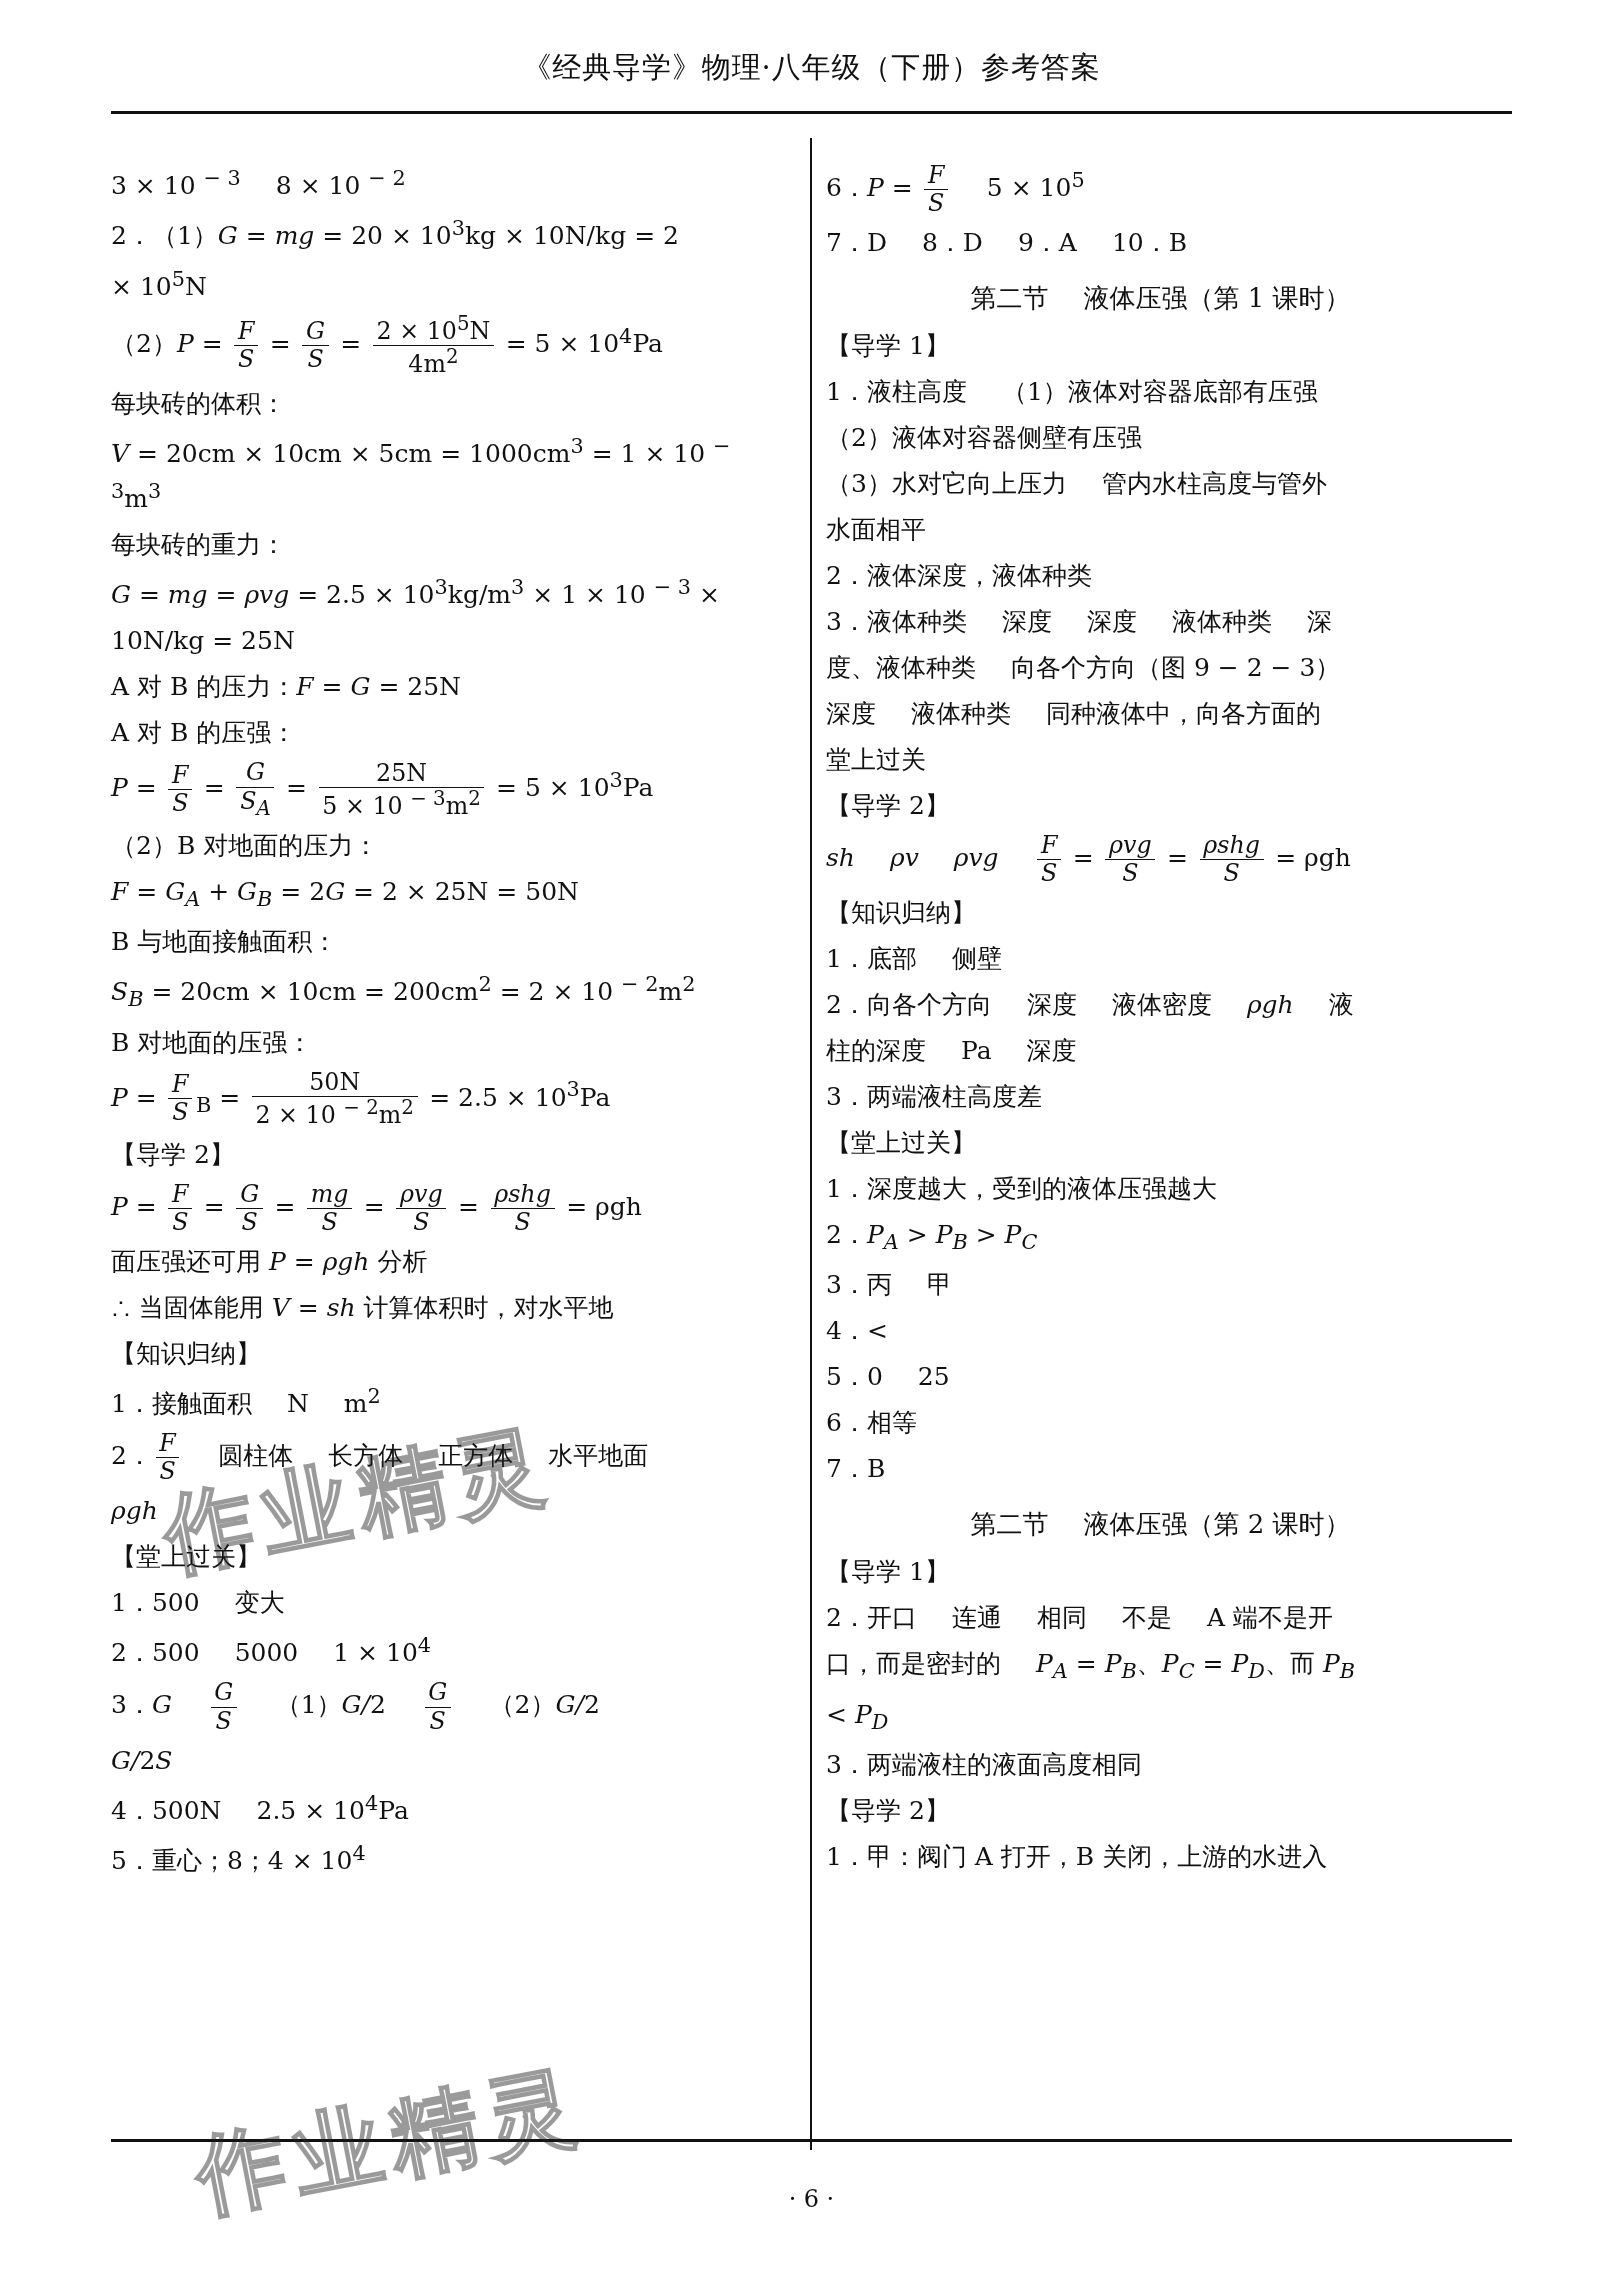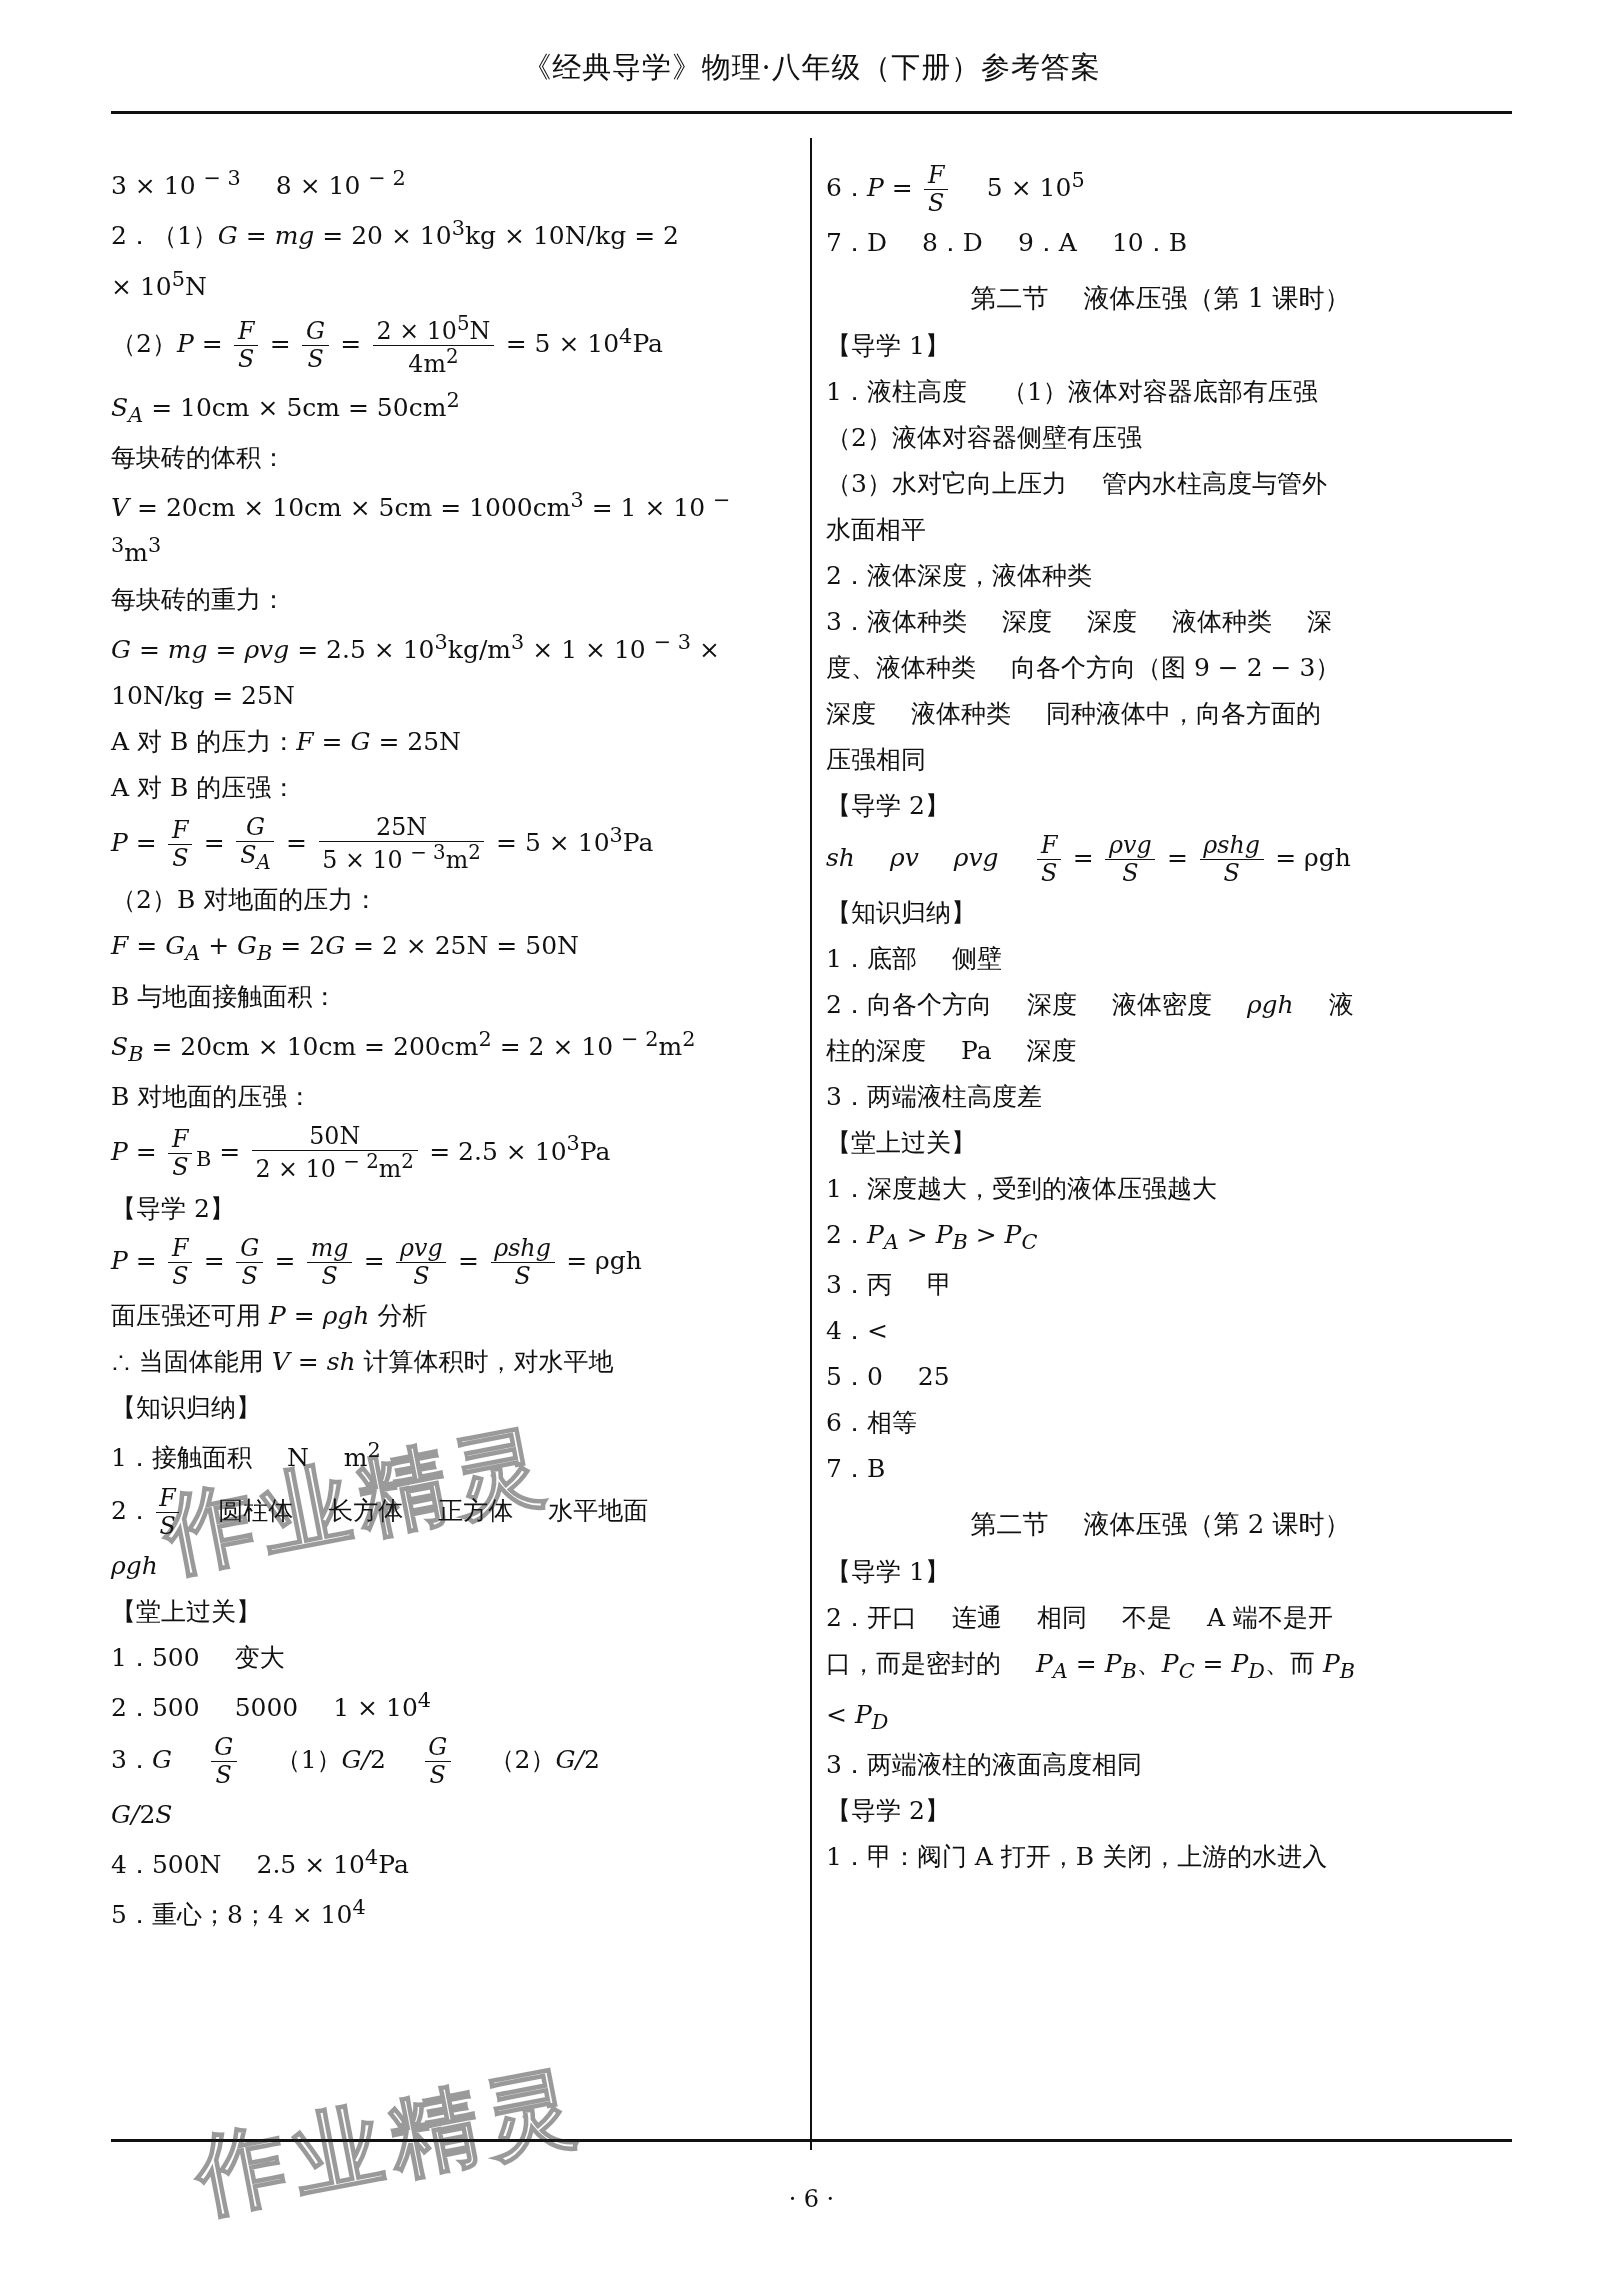--- a/index.html
+++ b/index.html
@@ -105,21 +105,20 @@
   <div class="hrule"></div>
   <div class="hrule bottom"></div>
   <div class="vrule"></div>
 
   <div class="columns">
     <div class="col left" id="col-left">
         <div class="line">3 × 10 <sup>− 3</sup><span class="sp2"></span>8 × 10 <sup>− 2</sup></div>
         <div class="line">2．（1）<i>G</i> = <i>mg</i> = 20 × 10<sup>3</sup>kg × 10N/kg = 2</div>
         <div class="line">× 10<sup>5</sup>N</div>
         <div class="line">（2）<i>P</i> = <span class="frac"><span class="num"><i>F</i></span><span class="den"><i>S</i></span></span> = <span class="frac"><span class="num"><i>G</i></span><span class="den"><i>S</i></span></span> = <span class="frac"><span class="num">2 × 10<sup>5</sup>N</span><span class="den">4m<sup>2</sup></span></span> = 5 × 10<sup>4</sup>Pa</div>
-        <div class="line"><i>S<sub>A</sub></i> = 10cm × 5cm = 50cm<sup>2</sup></div>
         <div class="line">每块砖的体积：</div>
         <div class="line"><i>V</i> = 20cm × 10cm × 5cm = 1000cm<sup>3</sup> = 1 × 10 <sup>− 3</sup>m<sup>3</sup></div>
         <div class="line">每块砖的重力：</div>
         <div class="line"><i>G</i> = <i>mg</i> = <i>ρvg</i> = 2.5 × 10<sup>3</sup>kg/m<sup>3</sup> × 1 × 10 <sup>− 3</sup> ×</div>
         <div class="line">10N/kg = 25N</div>
         <div class="line">A 对 B 的压力：<i>F</i> = <i>G</i> = 25N</div>
         <div class="line">A 对 B 的压强：</div>
         <div class="line"><i>P</i> = <span class="frac"><span class="num"><i>F</i></span><span class="den"><i>S</i></span></span> = <span class="frac"><span class="num"><i>G</i></span><span class="den"><i>S<sub>A</sub></i></span></span> = <span class="frac"><span class="num">25N</span><span class="den">5 × 10 <sup>− 3</sup>m<sup>2</sup></span></span> = 5 × 10<sup>3</sup>Pa</div>
         <div class="line">（2）B 对地面的压力：</div>
         <div class="line"><i>F</i> = <i>G<sub>A</sub></i> + <i>G<sub>B</sub></i> = 2<i>G</i> = 2 × 25N = 50N</div>
@@ -149,21 +148,21 @@
         <div class="line sec-head">第二节<span class="sp2"></span>液体压强（第 1 课时）</div>
         <div class="line">【导学 1】</div>
         <div class="line">1．液柱高度<span class="sp2"></span>（1）液体对容器底部有压强</div>
         <div class="line">（2）液体对容器侧壁有压强</div>
         <div class="line">（3）水对它向上压力<span class="sp2"></span>管内水柱高度与管外</div>
         <div class="line">水面相平</div>
         <div class="line">2．液体深度，液体种类</div>
         <div class="line">3．液体种类<span class="sp2"></span>深度<span class="sp2"></span>深度<span class="sp2"></span>液体种类<span class="sp2"></span>深</div>
         <div class="line">度、液体种类<span class="sp2"></span>向各个方向（图 9 − 2 − 3）</div>
         <div class="line">深度<span class="sp2"></span>液体种类<span class="sp2"></span>同种液体中，向各方面的</div>
-        <div class="line">压强相同</div>
+        <div class="line">堂上过关</div>
         <div class="line">【导学 2】</div>
         <div class="line"><i>sh</i><span class="sp2"></span><i>ρv</i><span class="sp2"></span><i>ρvg</i><span class="sp2"></span><span class="frac"><span class="num"><i>F</i></span><span class="den"><i>S</i></span></span> = <span class="frac"><span class="num"><i>ρvg</i></span><span class="den"><i>S</i></span></span> = <span class="frac"><span class="num"><i>ρshg</i></span><span class="den"><i>S</i></span></span> = ρgh</div>
         <div class="line">【知识归纳】</div>
         <div class="line">1．底部<span class="sp2"></span>侧壁</div>
         <div class="line">2．向各个方向<span class="sp2"></span>深度<span class="sp2"></span>液体密度<span class="sp2"></span><i>ρgh</i><span class="sp2"></span>液</div>
         <div class="line">柱的深度<span class="sp2"></span>Pa<span class="sp2"></span>深度</div>
         <div class="line">3．两端液柱高度差</div>
         <div class="line">【堂上过关】</div>
         <div class="line">1．深度越大，受到的液体压强越大</div>
         <div class="line">2．<i>P<sub>A</sub></i> &gt; <i>P<sub>B</sub></i> &gt; <i>P<sub>C</sub></i></div>

